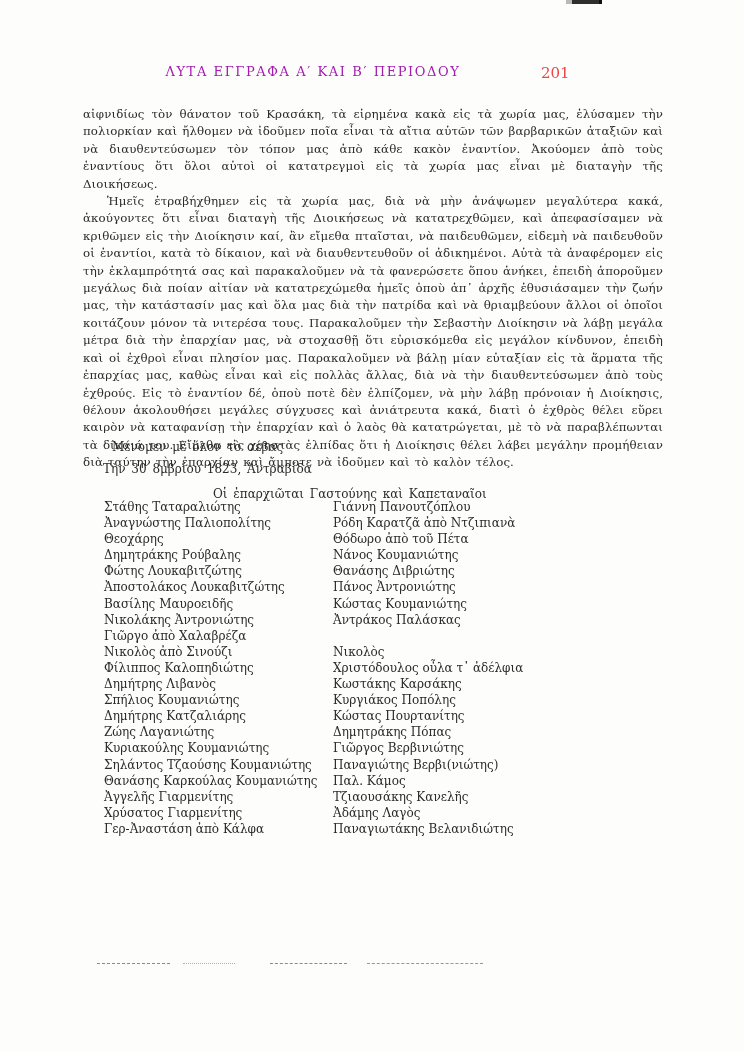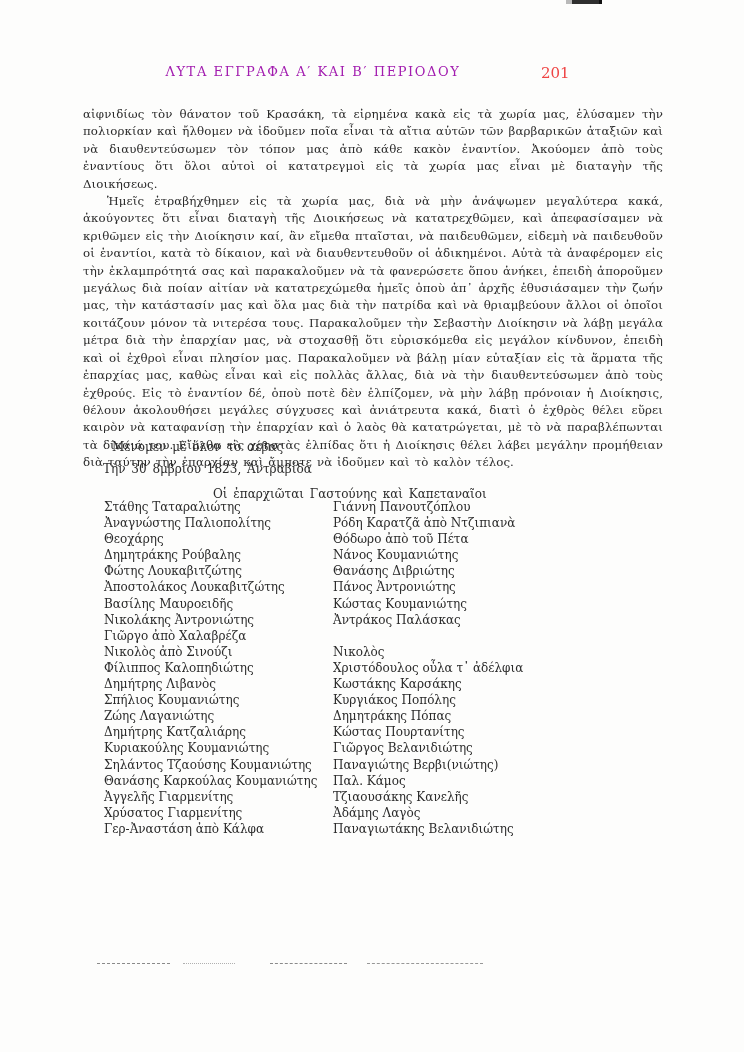--- a/index.html
+++ b/index.html
@@ -173,30 +173,30 @@
       </div>
       <div class="sig-row">
         <span class="sig-left">Δημήτρης Λιβανὸς</span>
         <span class="sig-right">Κωστάκης Καρσάκης</span>
       </div>
       <div class="sig-row">
         <span class="sig-left">Σπήλιος Κουμανιώτης</span>
         <span class="sig-right">Κυργιάκος Ποπόλης</span>
       </div>
       <div class="sig-row">
+        <span class="sig-left">Δημήτρης Κατζαλιάρης</span>
+        <span class="sig-right">Κώστας Πουρτανίτης</span>
+      </div>
+      <div class="sig-row">
         <span class="sig-left">Ζώης Λαγανιώτης</span>
         <span class="sig-right">Δημητράκης Πόπας</span>
       </div>
       <div class="sig-row">
-        <span class="sig-left">Δημήτρης Κατζαλιάρης</span>
-        <span class="sig-right">Κώστας Πουρτανίτης</span>
-      </div>
-      <div class="sig-row">
         <span class="sig-left">Κυριακούλης Κουμανιώτης</span>
-        <span class="sig-right">Γιῶργος Βελανιδιώτης</span>
+        <span class="sig-right">Γιῶργος Βερβινιώτης</span>
       </div>
       <div class="sig-row">
         <span class="sig-left">Σηλάντος Τζαούσης Κουμανιώτης</span>
         <span class="sig-right">Παναγιώτης Βερβι(νιώτης)</span>
       </div>
       <div class="sig-row">
         <span class="sig-left">Θανάσης Καρκούλας Κουμανιώτης</span>
         <span class="sig-right">Παλ. Κάμος</span>
       </div>
       <div class="sig-row">

